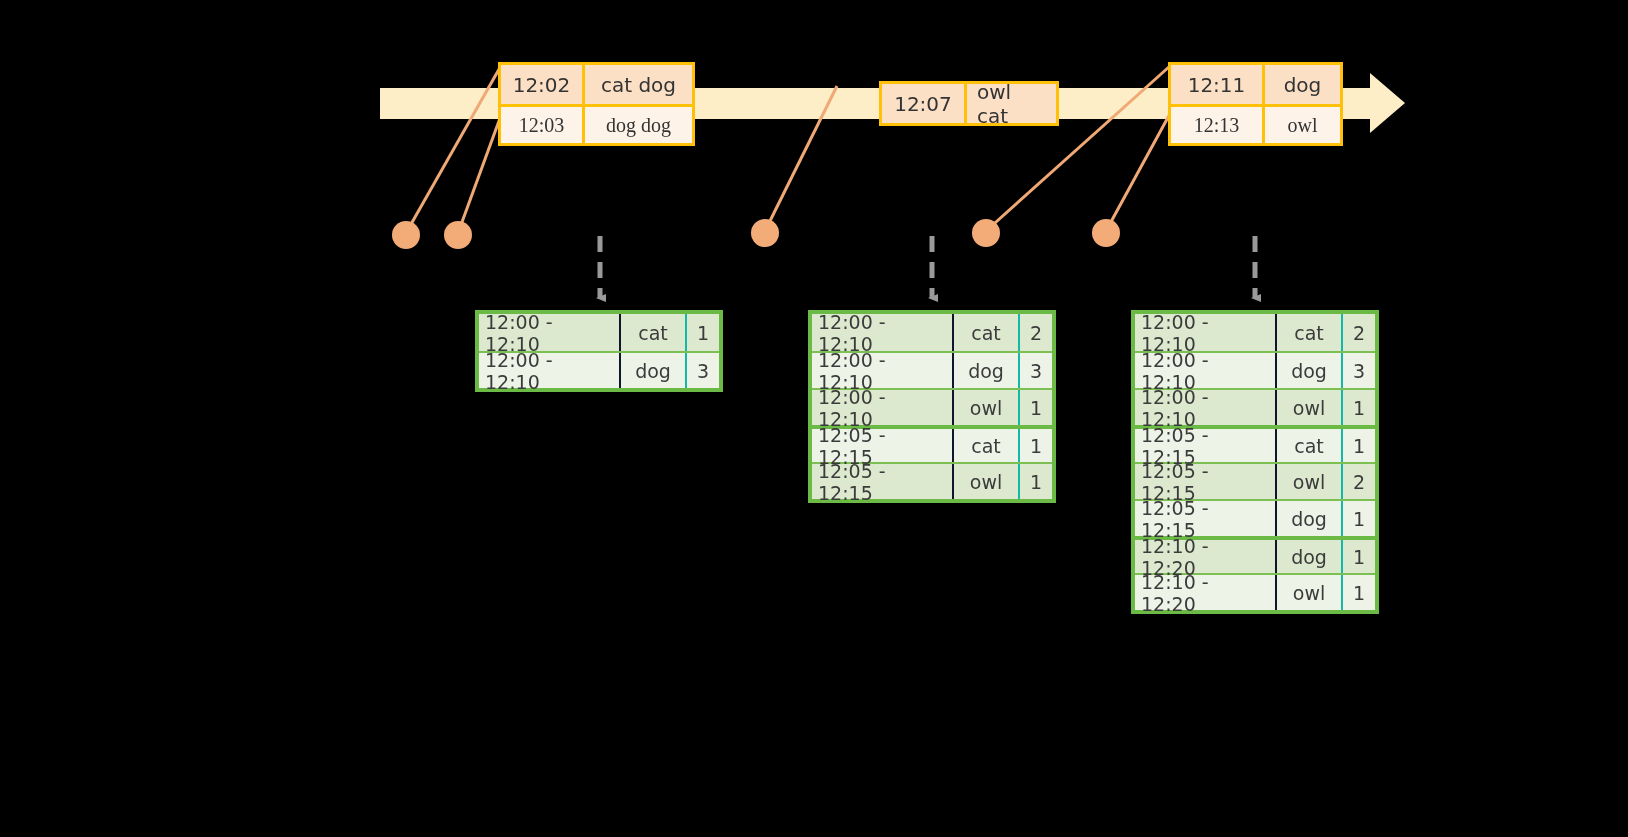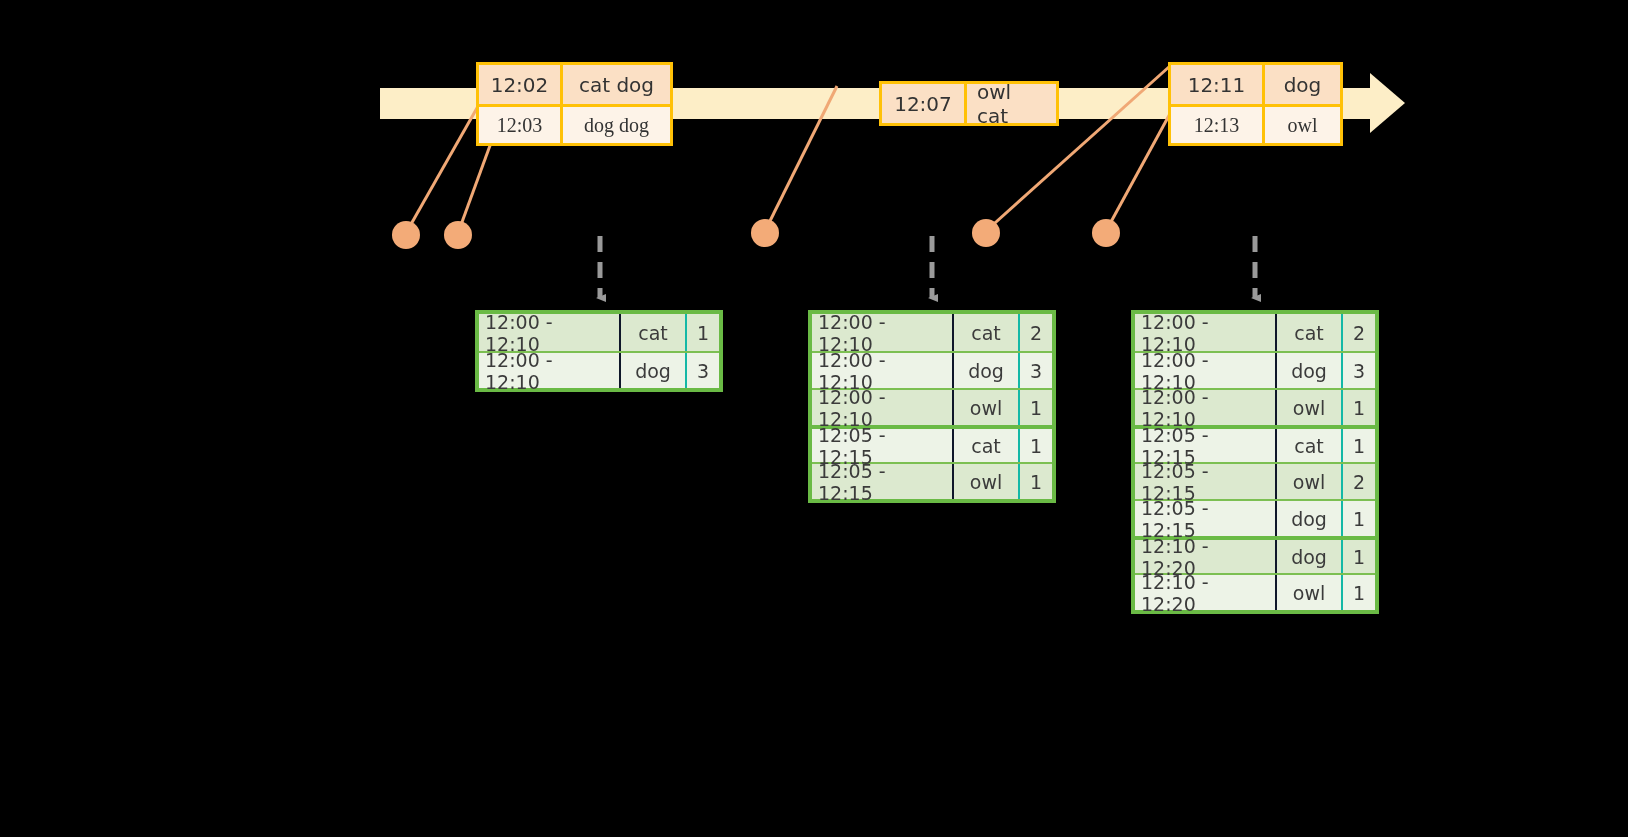--- a/index.html
+++ b/index.html
@@ -67,21 +67,21 @@
     display: flex;
     align-items: center;
     justify-content: center;
     box-sizing: border-box;
     font-size: 20px;
     color: #333333;
     padding: 0 10px;
     flex: 1;
   }
 
-  #event-box-1 { left: 476px; top: 62px; width: 197px; }
+  #event-box-1 { left: 498px; top: 62px; width: 197px; }
   #event-box-1 .event-time { width: 84px; }
   #event-box-2 { left: 879px; top: 81px; width: 180px; }
   #event-box-2 .event-time { width: 85px; }
   #event-box-3 { left: 1168px; top: 62px; width: 175px; }
   #event-box-3 .event-time { width: 94px; }
 
   
   #connectors {
     position: absolute;
     left: 0; top: 0;

